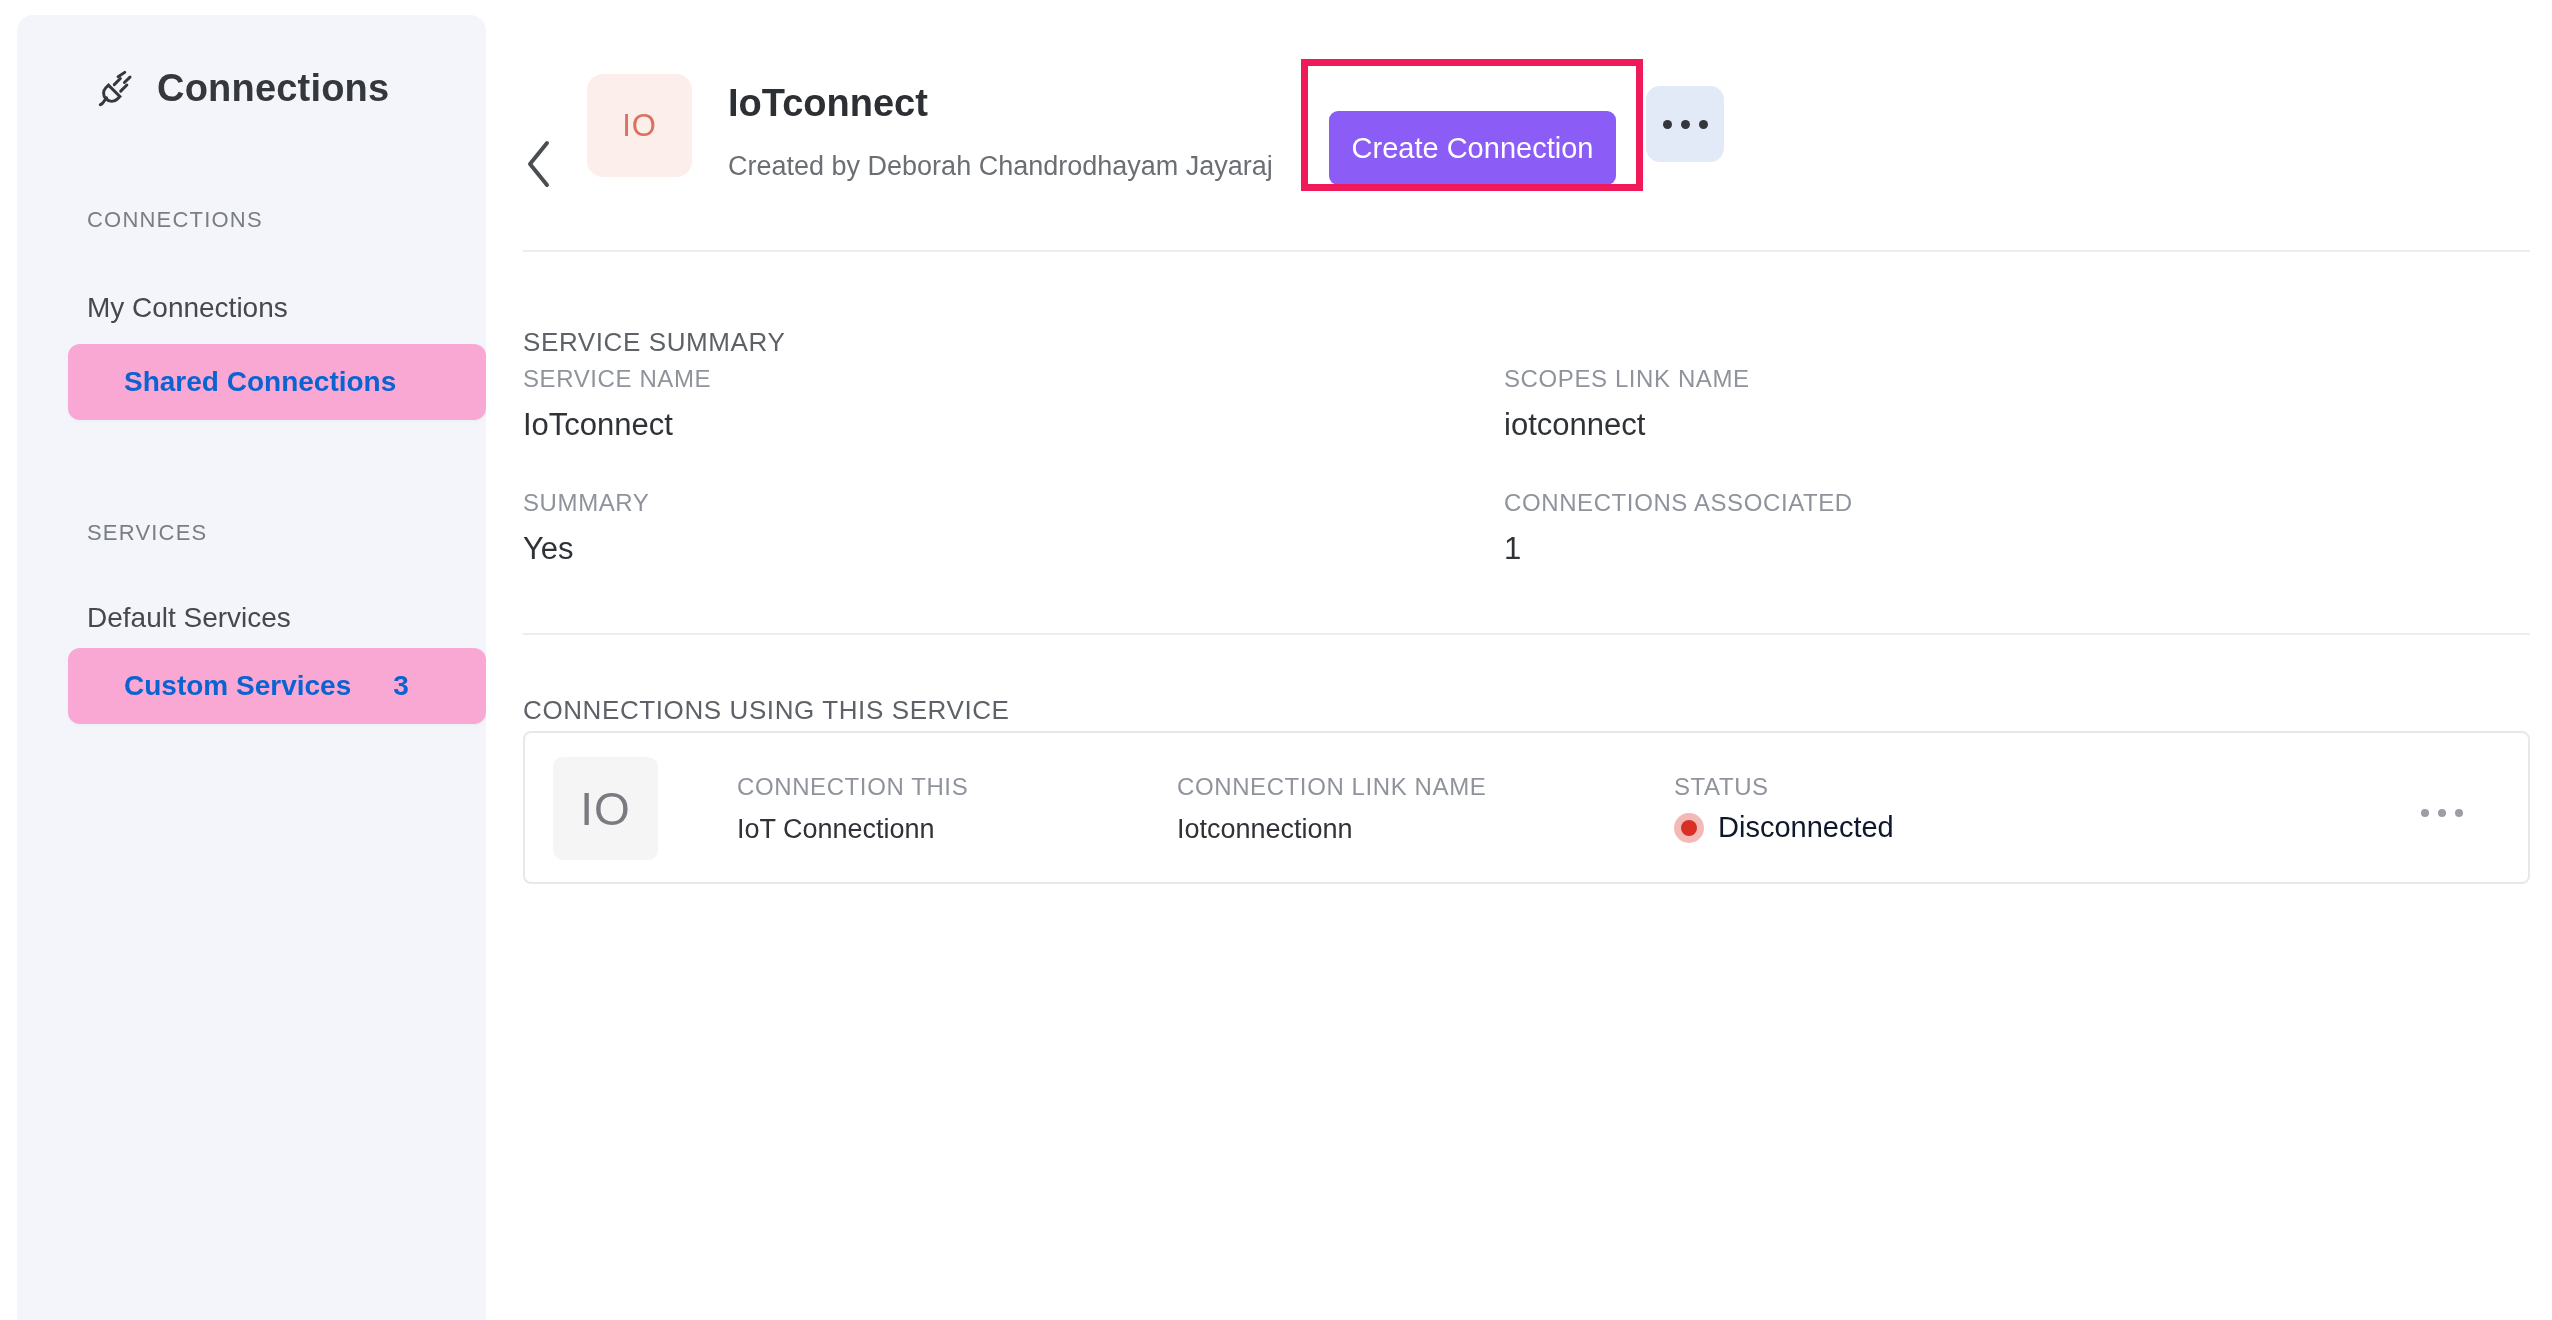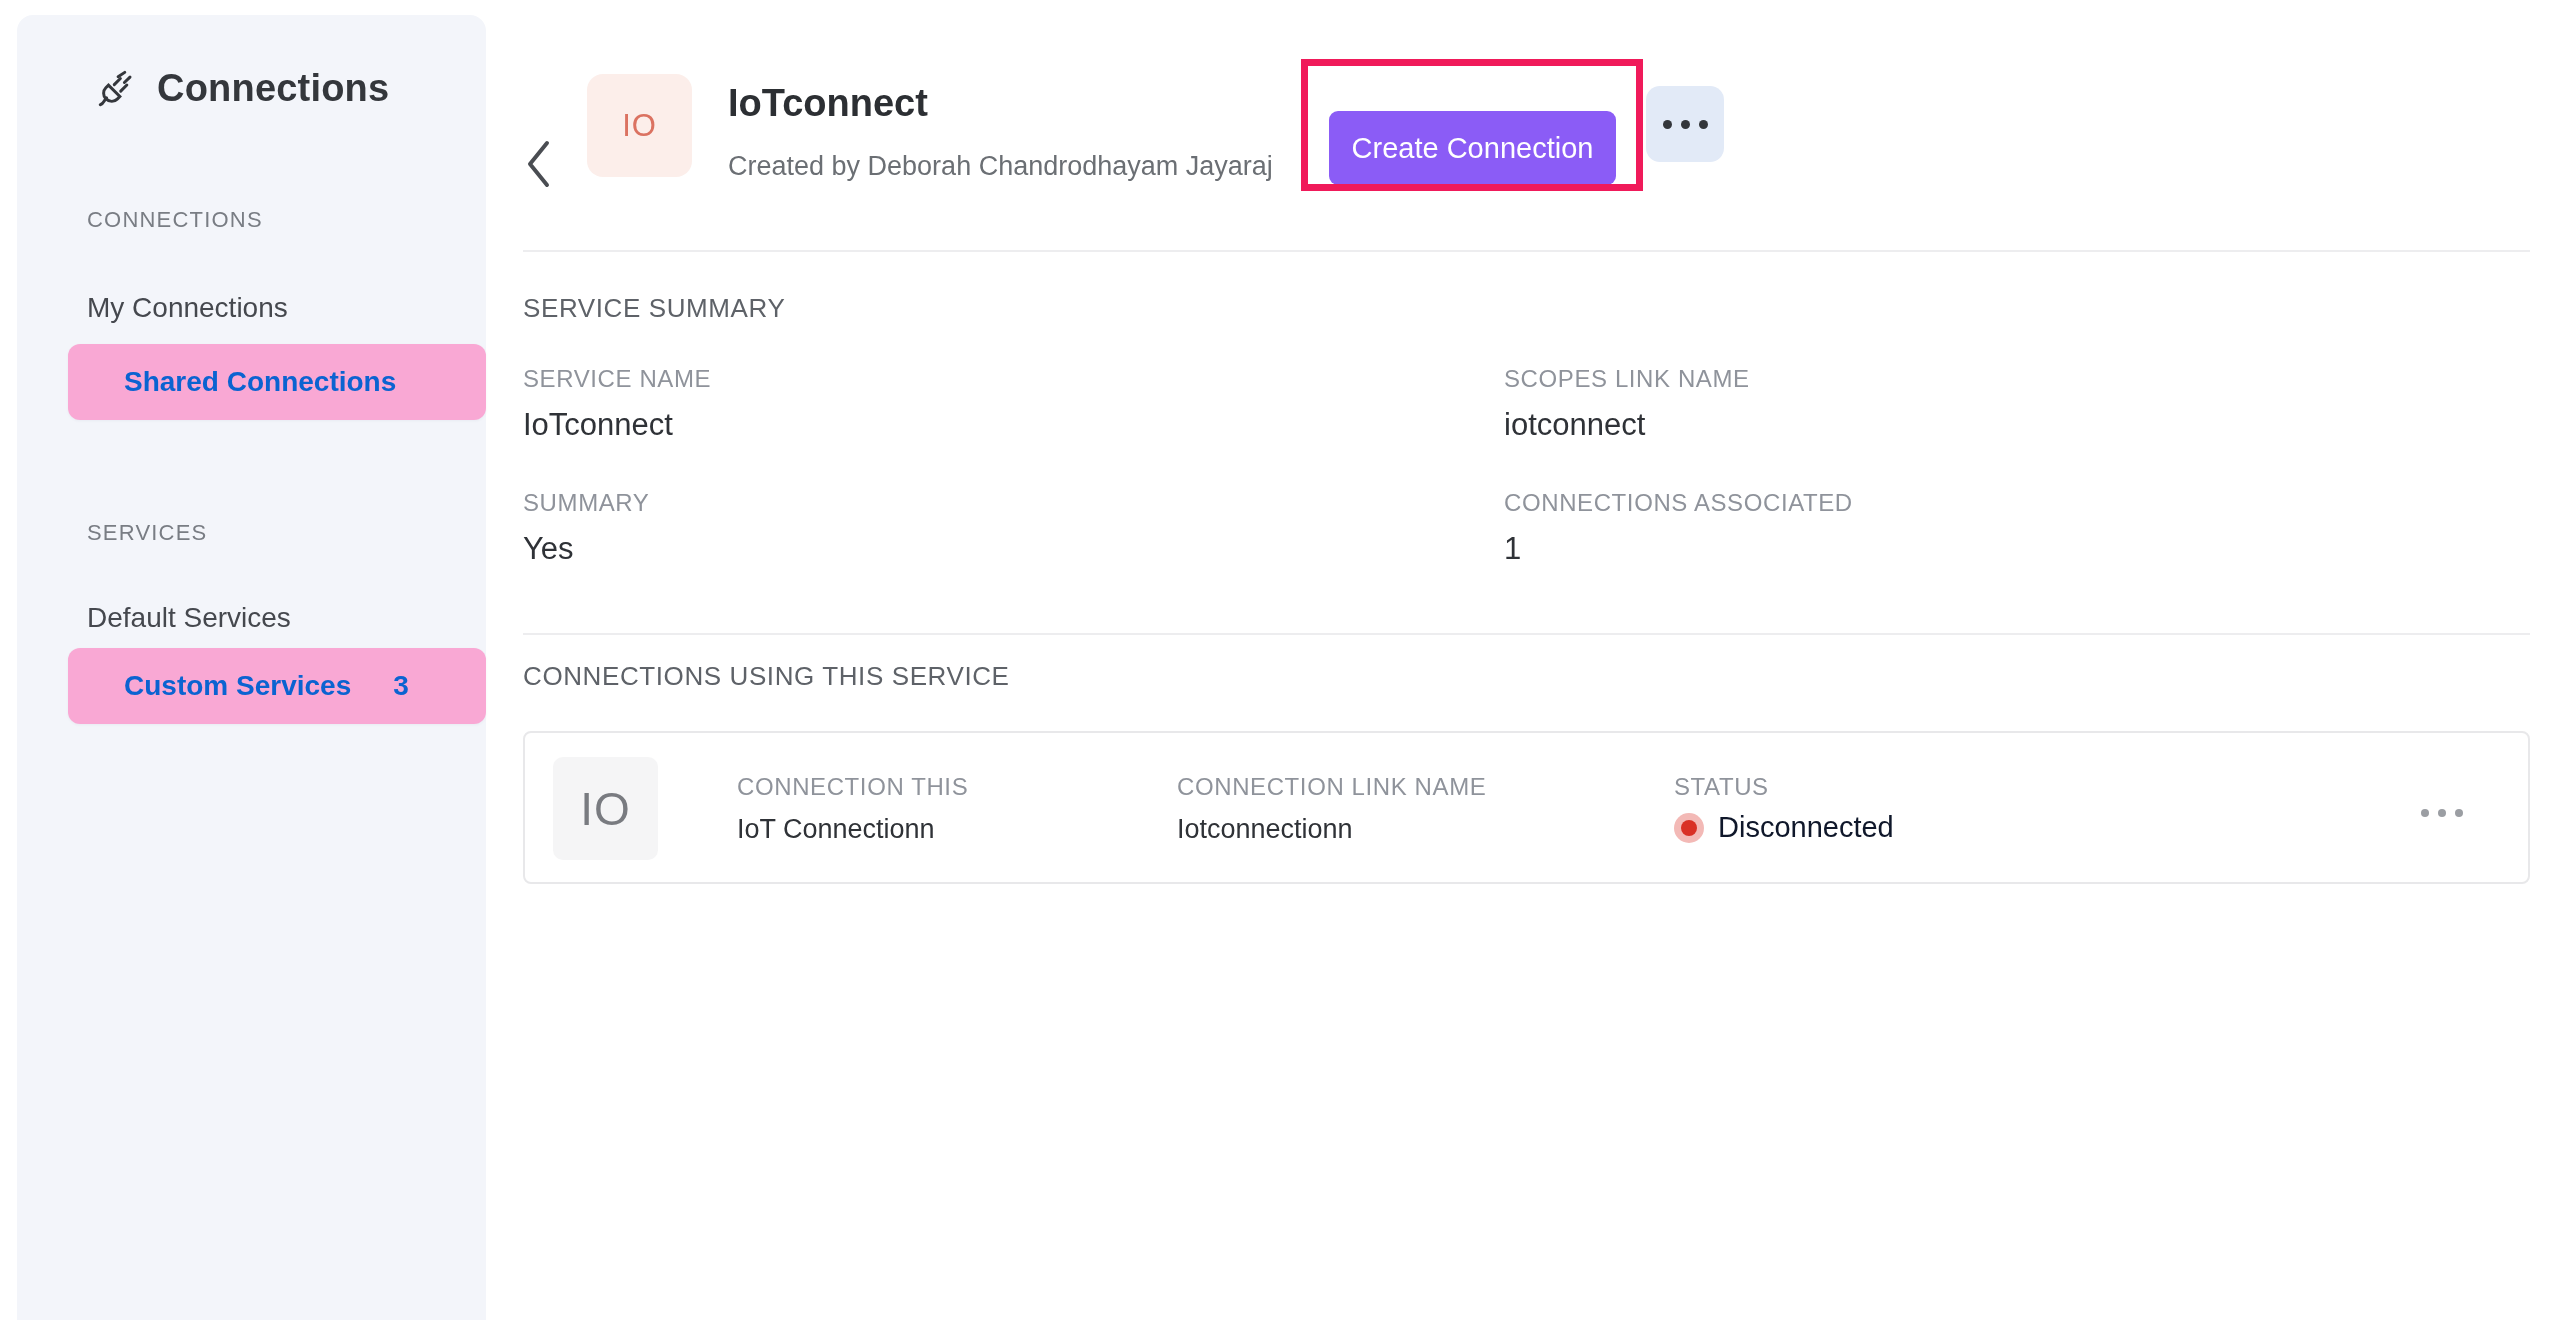--- a/index.html
+++ b/index.html
@@ -45,21 +45,21 @@
     background:#e2eaf7; border-radius:14px; display:flex; align-items:center;
     justify-content:center; gap:9px; cursor:pointer; }
   .more-btn .dot { width:9px; height:9px; border-radius:50%; background:#33363b; }
 
   .divider { position:absolute; left:523px; width:2007px; height:2px; background:#ededef; }
   .divider-1 { top:250px; }
   .divider-2 { top:633px; }
 
   
   .section-heading { position:absolute; left:523px; font-size:26px; font-weight:500;
-    color:#5e6268; letter-spacing:0.6px; }
+    color:#5e6268; letter-spacing:0.6px;margin-top:34px; }
   .heading-summary { top:293px; }
   .heading-connections { top:661px; }
 
   .field { position:absolute; }
   .field .f-label { font-size:24px; color:#8f939b; letter-spacing:0.6px; }
   .field .f-value { font-size:31px; color:#2f3237; margin-top:14px; }
   .f-r1c1 { left:523px; top:365px; }
   .f-r1c2 { left:1504px; top:365px; }
   .f-r2c1 { left:523px; top:489px; }
   .f-r2c2 { left:1504px; top:489px; }

